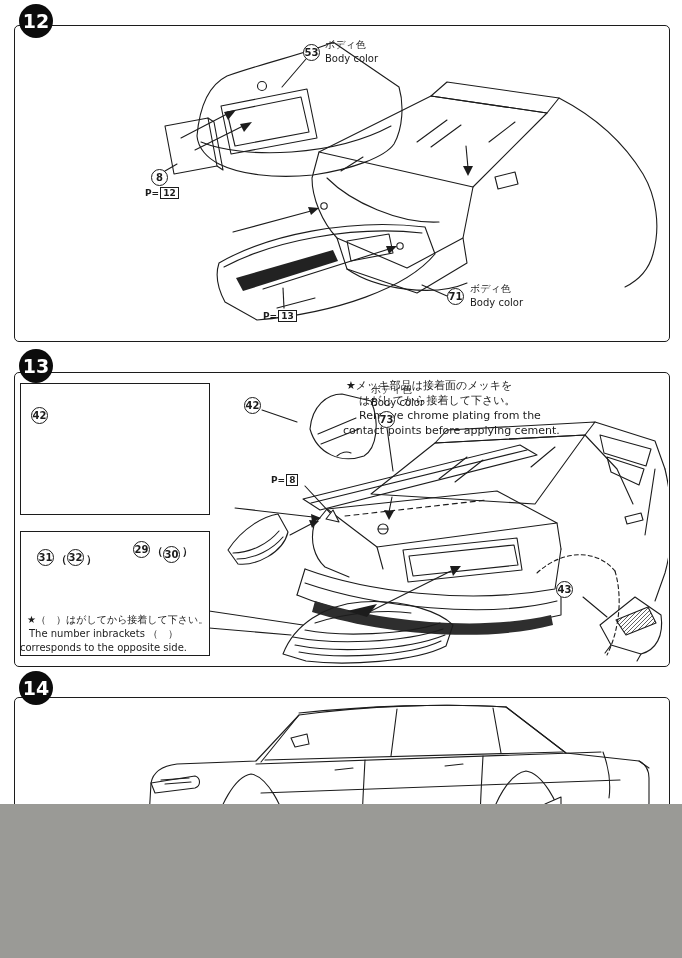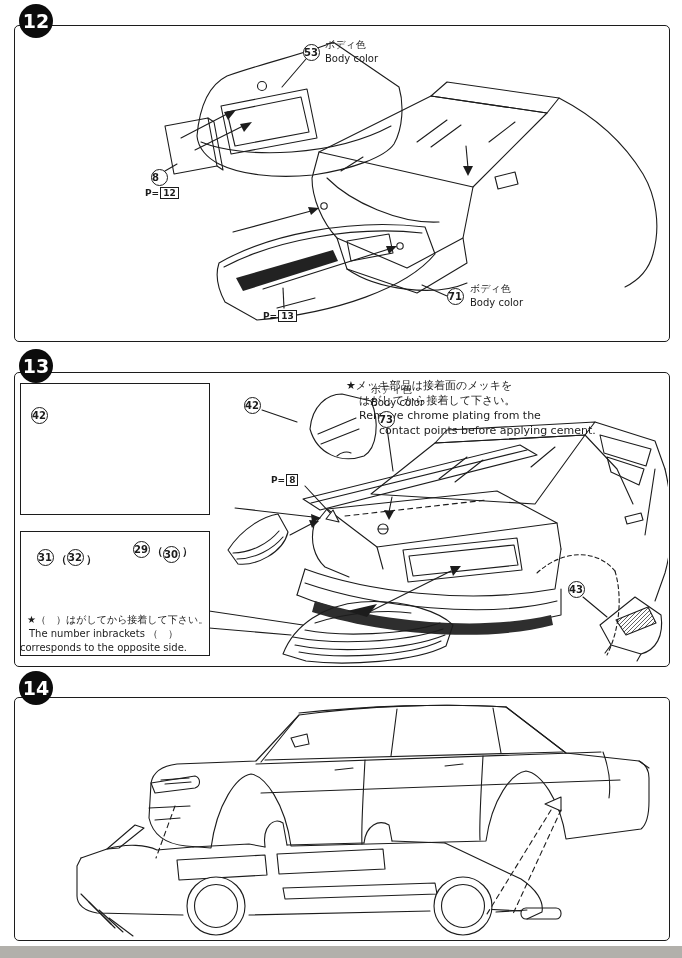--- a/index.html
+++ b/index.html
@@ -1,23 +1,23 @@
 <!DOCTYPE html>
 <html><head>
 <meta charset="utf-8">
 <style>
   *{margin:0;padding:0;box-sizing:border-box}
   html,body{background:#9a9a96}
-  .page{position:relative;width:682px;height:958px;background:#ffffff;overflow:hidden;
+  .page{position:relative;width:682px;height:804px;background:#ffffff;overflow:hidden;
         font-family:"DejaVu Sans","Liberation Sans",sans-serif;color:#1c1c1c}
   .panel-box{position:absolute;border:1.6px solid #1c1c1c;border-radius:5px;background:#fff}
   .badge{position:absolute;width:34px;height:34px;border-radius:50%;background:#0c0c0c;color:#fff;
          display:flex;align-items:center;justify-content:center;font-size:19px;font-weight:bold;z-index:5}
   .callout{position:absolute;width:17px;height:17px;border:1.4px solid #1c1c1c;border-radius:50%;background:#fff;
-           display:flex;align-items:center;justify-content:flex-start;font-size:10px;font-weight:bold;line-height:1;z-index:3}
+           display:flex;align-items:center;justify-content:center;font-size:10px;font-weight:bold;line-height:1;z-index:3}
   .lbl{position:absolute;font-size:10px;line-height:13px;white-space:nowrap;z-index:3}
   .note{position:absolute;font-size:11px;line-height:14px;white-space:nowrap;z-index:3}
   .note-s{position:absolute;font-size:10px;line-height:13px;white-space:nowrap;z-index:3}
   .paren{position:absolute;font-size:11px;font-weight:bold;z-index:3}
   .ref{position:absolute;font-size:9px;font-weight:bold;white-space:nowrap;display:flex;align-items:center;gap:1px;z-index:3}
   .ref .box{display:inline-block;border:1.1px solid #1c1c1c;padding:0 2px;line-height:10px;font-size:9px;background:#fff}
   .inset{position:absolute;border:1.5px solid #1c1c1c;background:#fff;z-index:2}
   svg.art{position:absolute;left:0;top:0;z-index:1}
   .scan-strip{position:absolute;left:0;width:682px;background:#b2b0ab}
 </style>
@@ -225,21 +225,21 @@
           <polygon points="306,145 296,141 297,150" fill="#1c1c1c" stroke="none"></polygon>
           <line x1="290" y1="113" x2="316" y2="141"></line>
           <polygon points="324,149 311,146 318,137" fill="#ffffff"></polygon>
         </g>
       </g>
     </svg>
 
     <div class="note" style="left:331px;top:6px">★メッキ部品は接着面のメッキを</div>
     <div class="note" style="left:344px;top:21px">はがしてから接着して下さい。</div>
     <div class="note" style="left:344px;top:36px">Remove chrome plating from the</div>
-    <div class="note" style="left:364px;top:51px">contact points before applying cement.</div>
+    <div class="note" style="left:328px;top:51px">contact points before applying cement.</div>
 
     <div class="inset" style="left:5px;top:10px;width:190px;height:132px"></div>
     <div class="callout" style="left:16px;top:34px">
         <span>42</span>
       </div>
 
     <div class="inset" style="left:5px;top:158px;width:190px;height:125px"></div>
     <div class="callout" style="left:22px;top:176px">
         <span>31</span>
       </div>
@@ -265,21 +265,21 @@
       </div>
     <div class="lbl" style="left:356px;top:10px">ボディ色</div>
     <div class="lbl" style="left:356px;top:23px">Body color</div>
     <div class="callout" style="left:363px;top:38px">
         <span>73</span>
       </div>
     <div class="ref" style="left:256px;top:101px">
       <span>P=</span>
         <span class="box">8</span>
     </div>
-    <div class="callout" style="left:553px;top:208px">
+    <div class="callout" style="left:541px;top:208px">
         <span>43</span>
       </div>
   </div>
 
   <div class="badge" style="left:19px;top:671px">
     <span>14</span>
   </div>
   <div class="panel-box" style="left:14px;top:697px;width:656px;height:244px">
     <svg class="art" width="653" height="241" viewBox="0 0 653 241">
       <g stroke="#1c1c1c" stroke-width="1.1" fill="none" stroke-linecap="round" stroke-linejoin="round">

